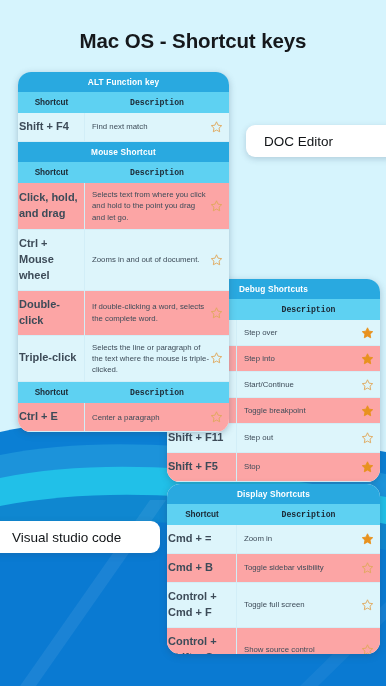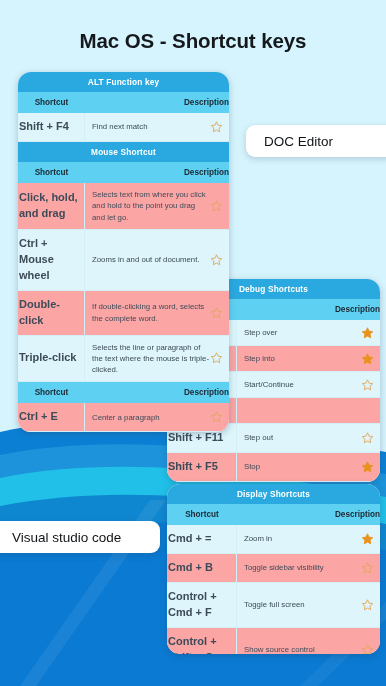--- a/index.html
+++ b/index.html
@@ -64,21 +64,22 @@
     font-size: 8.2px;
     font-weight: bold;
   }
   .col-head .ch-shortcut {
     padding: 6px 0 6px 0;
     text-align: center;
   }
   .col-head .ch-desc {
     flex: 1;
     padding: 6px 0 6px 0;
-    text-align: right;
+    text-align: center;
+    font-family: Liberation Mono, monospace;
   }
 
   .trow {
     display: flex;
     align-items: stretch;
     border-bottom: 1px solid #d2eef7;
     min-height: 26px;
   }
   .trow.alt { background: #ddf5fb; }
   .trow.plain { background: #fca5a5; }
@@ -267,20 +268,25 @@
     <div class="trow alt">
       <div class="cell-sc"></div>
       <div class="cell-desc">Start/Continue<span class="star">
           <svg width="13" height="13" viewBox="0 0 24 24">
             <path d="M12 2.4 L14.9 8.6 L21.6 9.5 L16.7 14.1 L17.9 20.8 L12 17.6 L6.1 20.8 L7.3 14.1 L2.4 9.5 L9.1 8.6 Z" fill="none" stroke="#e0a85c" stroke-width="1.7" stroke-linejoin="round"></path>
           </svg>
         </span></div>
     </div>
     <div class="trow plain">
       <div class="cell-sc"></div>
+      <div class="cell-desc">Toggle breakpoint<span class="star">
+          <svg width="13" height="13" viewBox="0 0 24 24">
+            <path d="M12 2.4 L14.9 8.6 L21.6 9.5 L16.7 14.1 L17.9 20.8 L12 17.6 L6.1 20.8 L7.3 14.1 L2.4 9.5 L9.1 8.6 Z" fill="#e8921f" stroke="#e8921f" stroke-width="1.7" stroke-linejoin="round"></path>
+          </svg>
+        </span></div>
     </div>
     <div class="trow alt">
       <div class="cell-sc">Shift + F11</div>
       <div class="cell-desc">Step out<span class="star">
           <svg width="13" height="13" viewBox="0 0 24 24">
             <path d="M12 2.4 L14.9 8.6 L21.6 9.5 L16.7 14.1 L17.9 20.8 L12 17.6 L6.1 20.8 L7.3 14.1 L2.4 9.5 L9.1 8.6 Z" fill="none" stroke="#e0a85c" stroke-width="1.7" stroke-linejoin="round"></path>
           </svg>
         </span></div>
     </div>
     <div class="trow plain">

